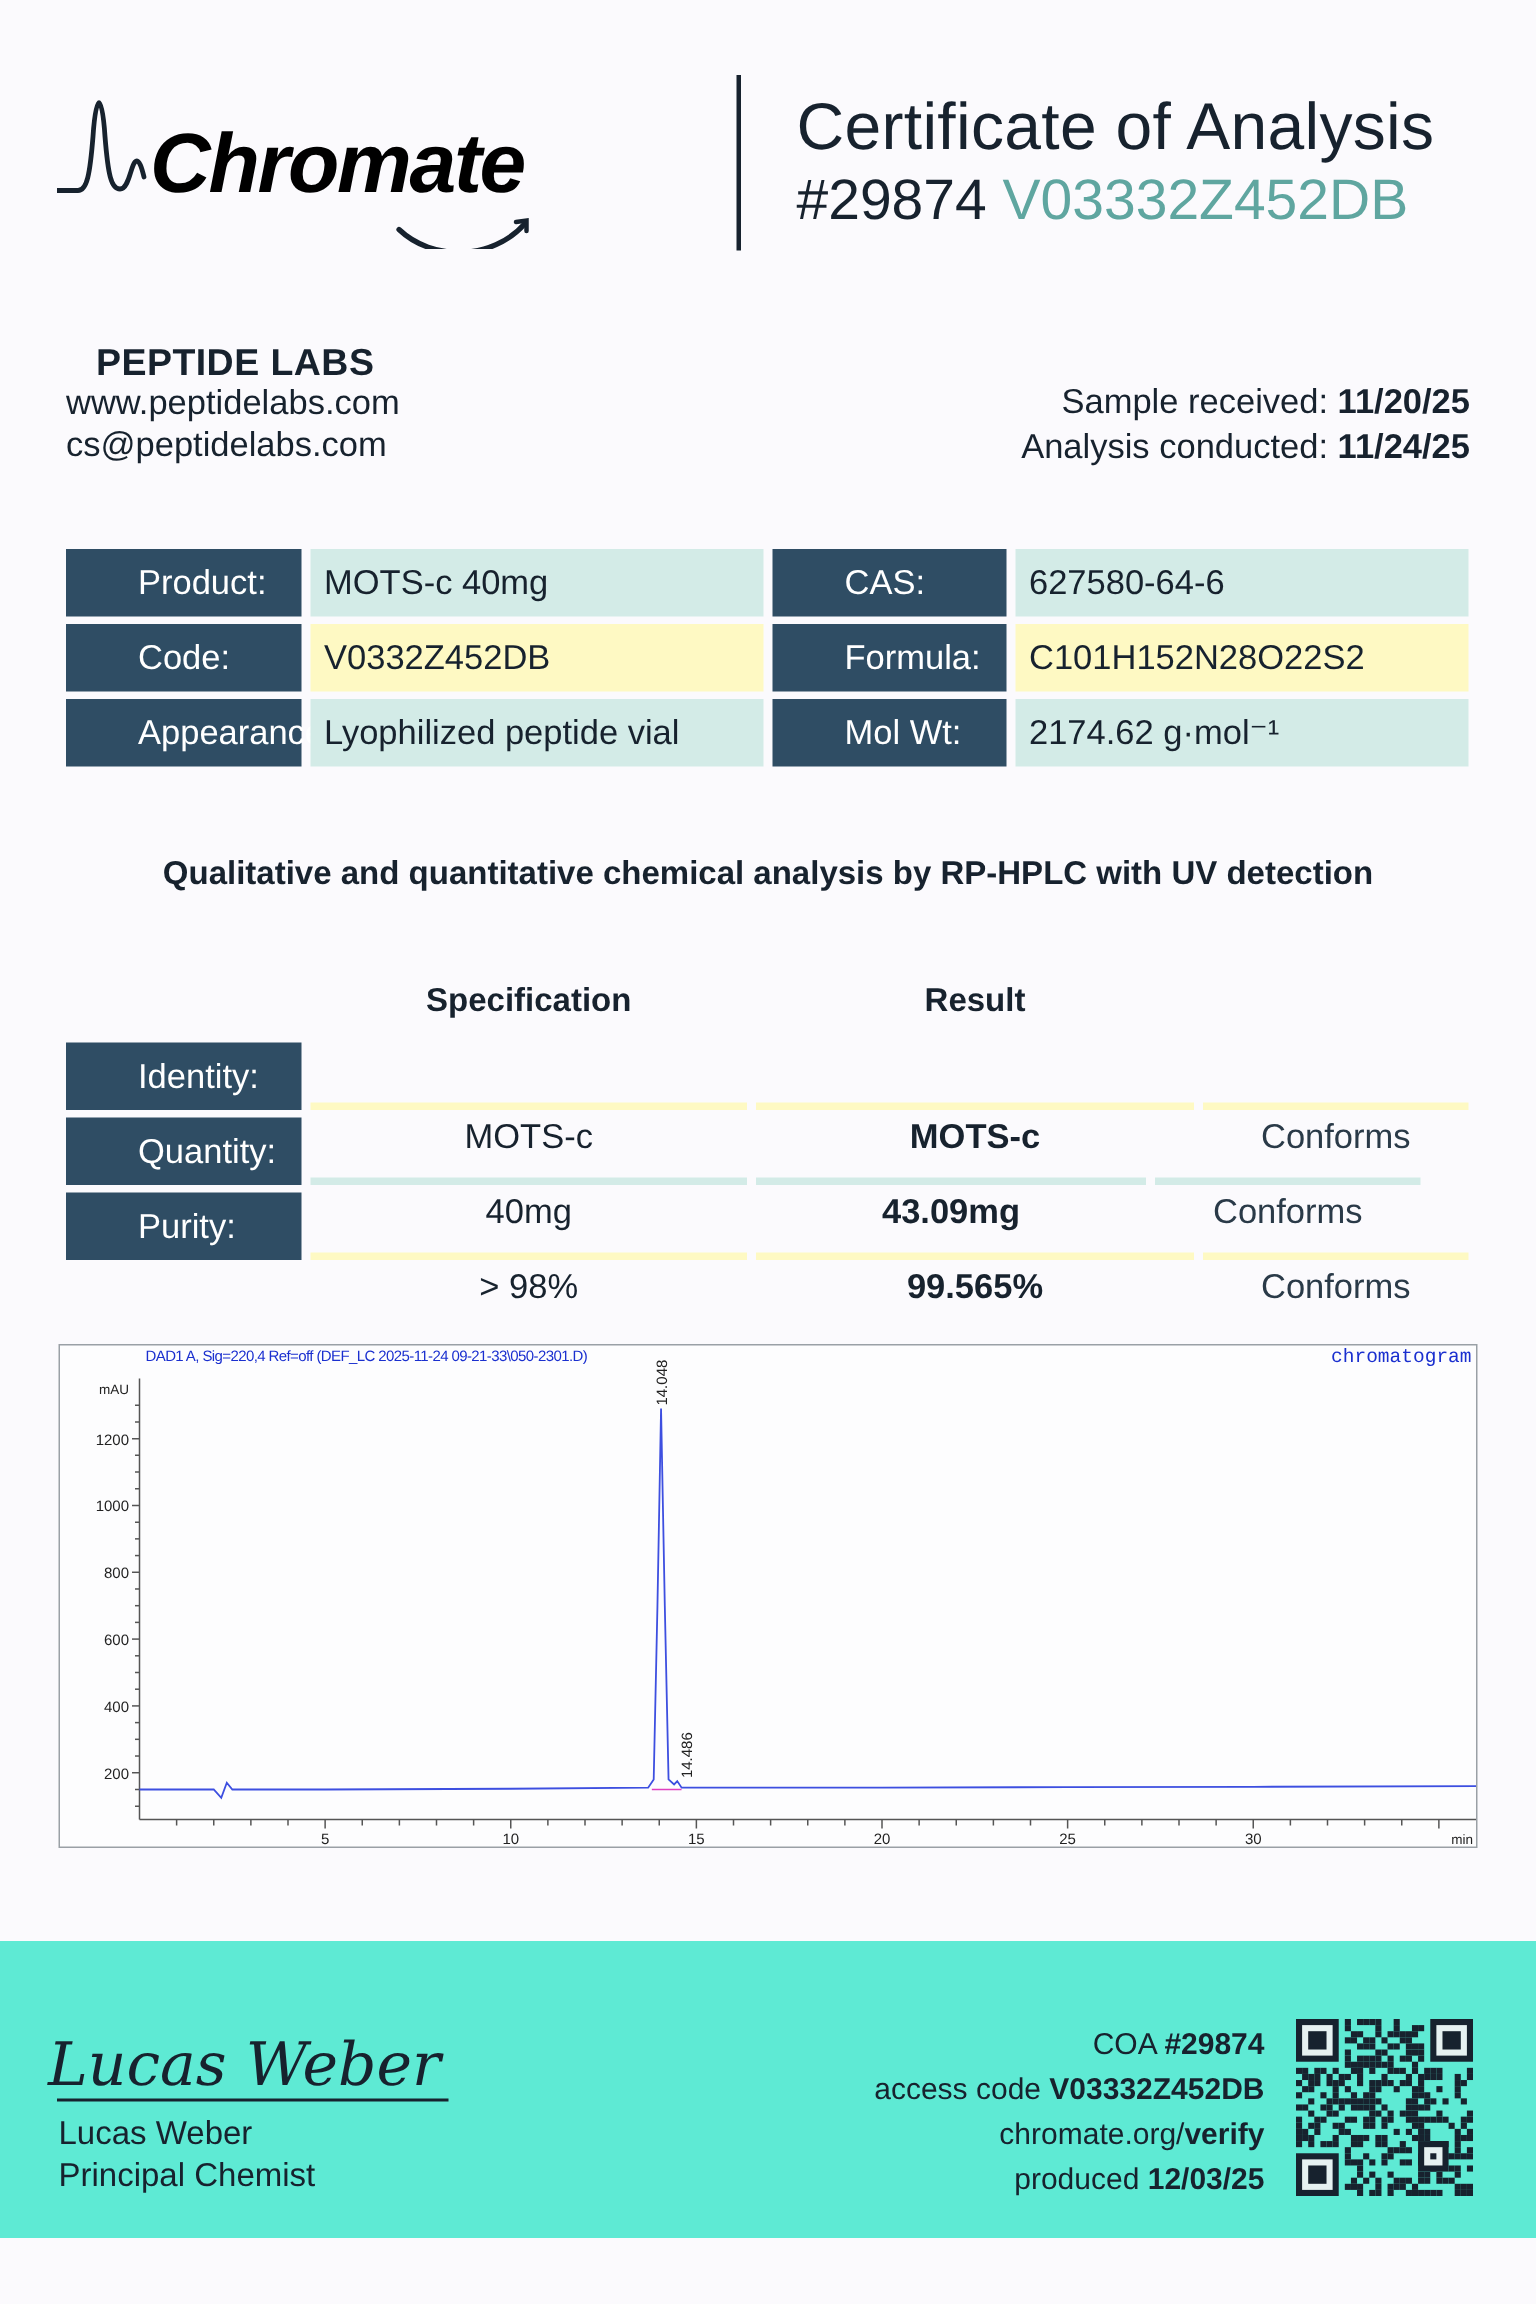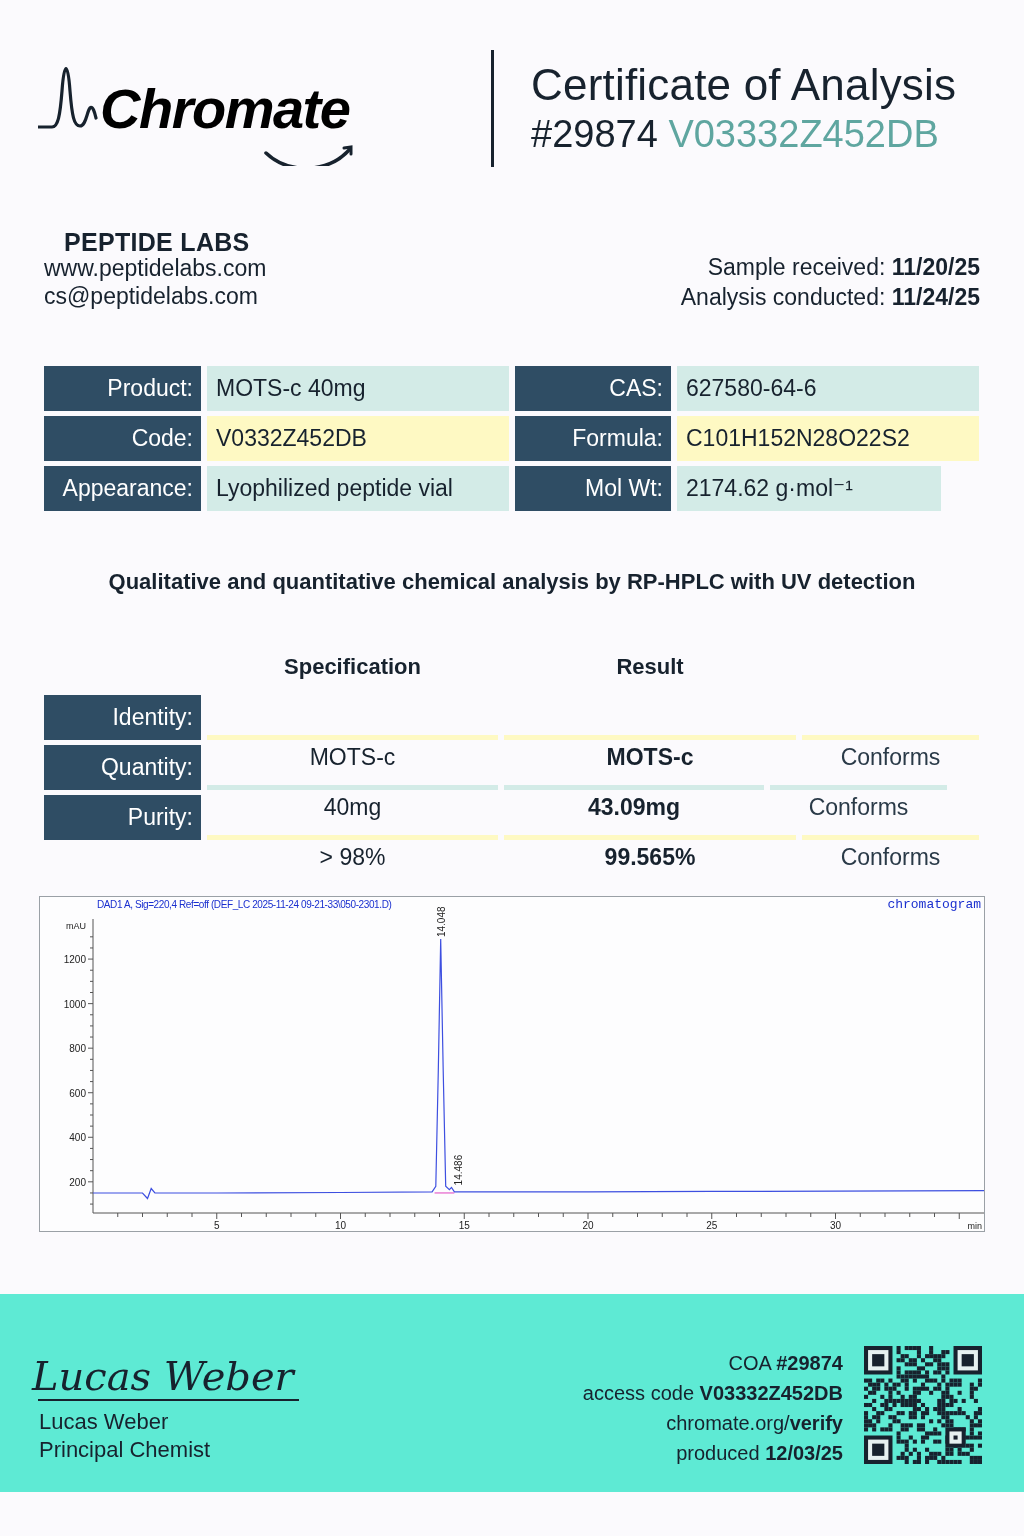--- a/index.html
+++ b/index.html
@@ -18,21 +18,21 @@
 
   
   .company-name { position: absolute; left: 44px; top: 228px; font-size: 25px; font-weight: 700; letter-spacing: 0.3px; margin-left: 20px; }
   .company-line { position: absolute; left: 44px; font-size: 23px; }
   .dates { position: absolute; right: 44px; top: 252px; text-align: right; font-size: 23px; line-height: 30px; }
   .dates b { font-weight: 700; }
 
   
   .info { position: absolute; top: 366px; }
   .row { display: flex; height: 45px; margin-bottom: 5px; }
-  .lab { background: #2f4d64; color: #fff; font-size: 23px; text-align: right; padding-right: 8px; line-height: 45px; }
+  .lab { background: #2f4d64; color: #fff; font-size: 23px; text-align: left; padding-right: 8px; line-height: 45px; padding-left: 48px; }
   .val { font-size: 23px; line-height: 45px; padding-left: 9px; color: #17222e; margin-left: 6px; }
   .bg1 { background: #d3ebe7; }
   .bg2 { background: #fef9c3; }
 
   .method { position: absolute; left: 0; width: 1024px; top: 569px; text-align: center; font-size: 22px; font-weight: 700; }
   .col-head { position: absolute; top: 654px; font-size: 22px; font-weight: 700; text-align: center; }
 
   .res { position: absolute; left: 44px; top: 695px; }
   .res .row { height: 45px; margin-bottom: 5px; }
   .res .cell { font-size: 23px; line-height: 45px; text-align: center; margin-left: 6px; color: #17222e; margin-top: 40px; }
@@ -97,21 +97,21 @@
   <div class="row">
     <div class="lab" style="width:156px">CAS:</div>
     <div class="val bg1" style="width:302px">627580-64-6</div>
   </div>
   <div class="row">
     <div class="lab" style="width:156px">Formula:</div>
     <div class="val bg2" style="width:302px">C101H152N28O22S2</div>
   </div>
   <div class="row">
     <div class="lab" style="width:156px">Mol Wt:</div>
-    <div class="val bg1" style="width:264px">2174.62 g·mol⁻¹</div>
+    <div class="val bg1" style="width:302px">2174.62 g·mol⁻¹</div>
   </div>
 </div>
 
 <div class="method">Qualitative and quantitative chemical analysis by RP-HPLC with UV detection</div>
 
 <div class="col-head" style="left:207px; width:291px">Specification</div>
 <div class="col-head" style="left:504px; width:292px">Result</div>
 
 <div class="res">
   <div class="row">

